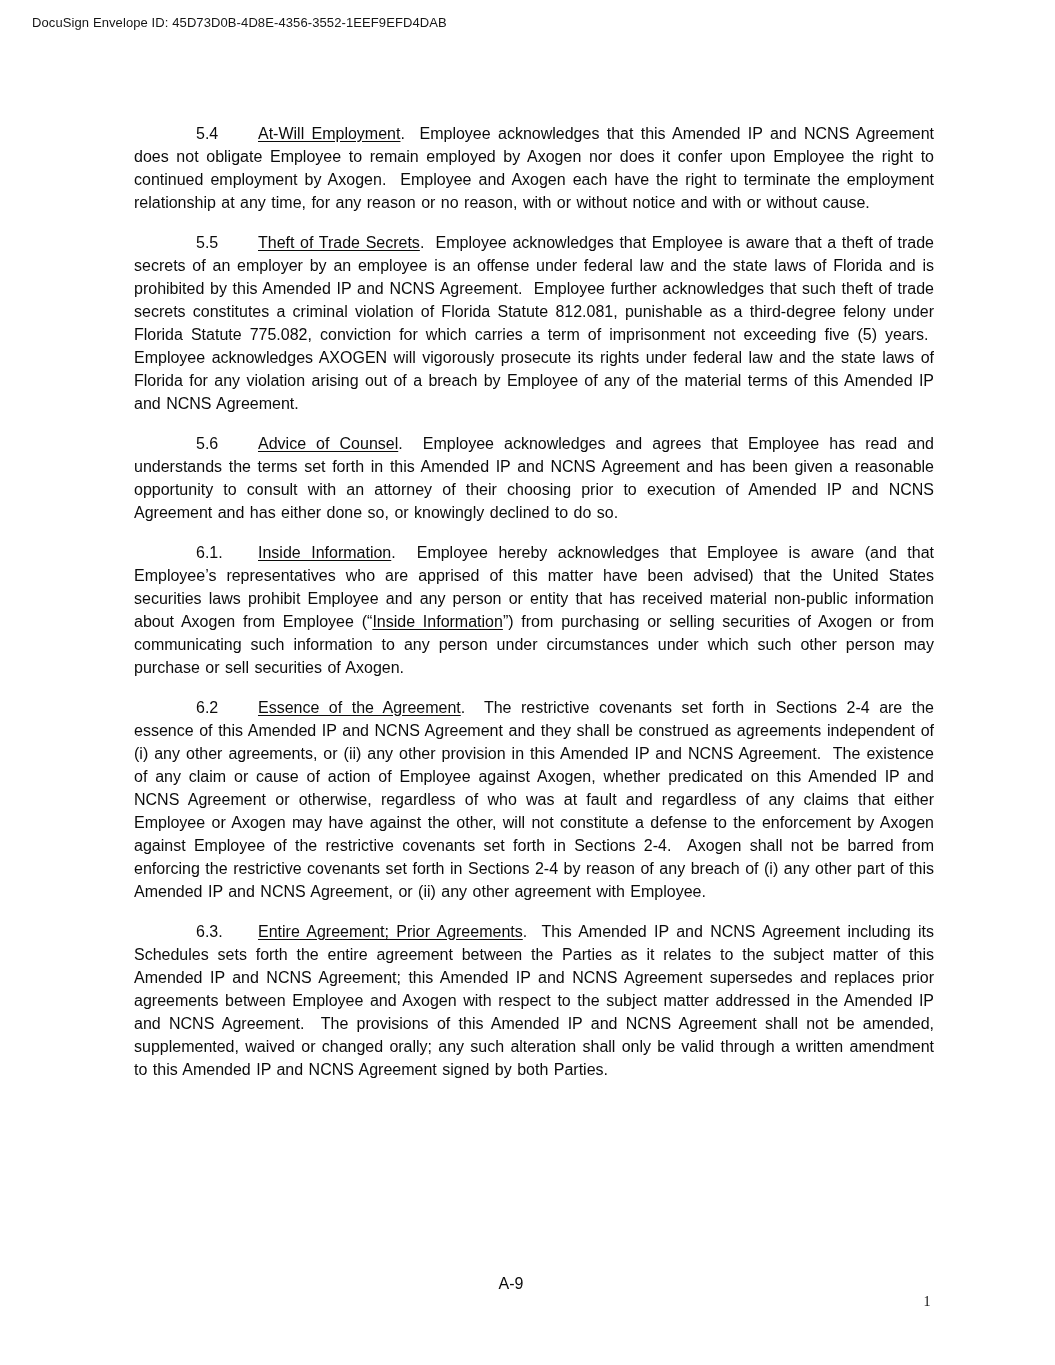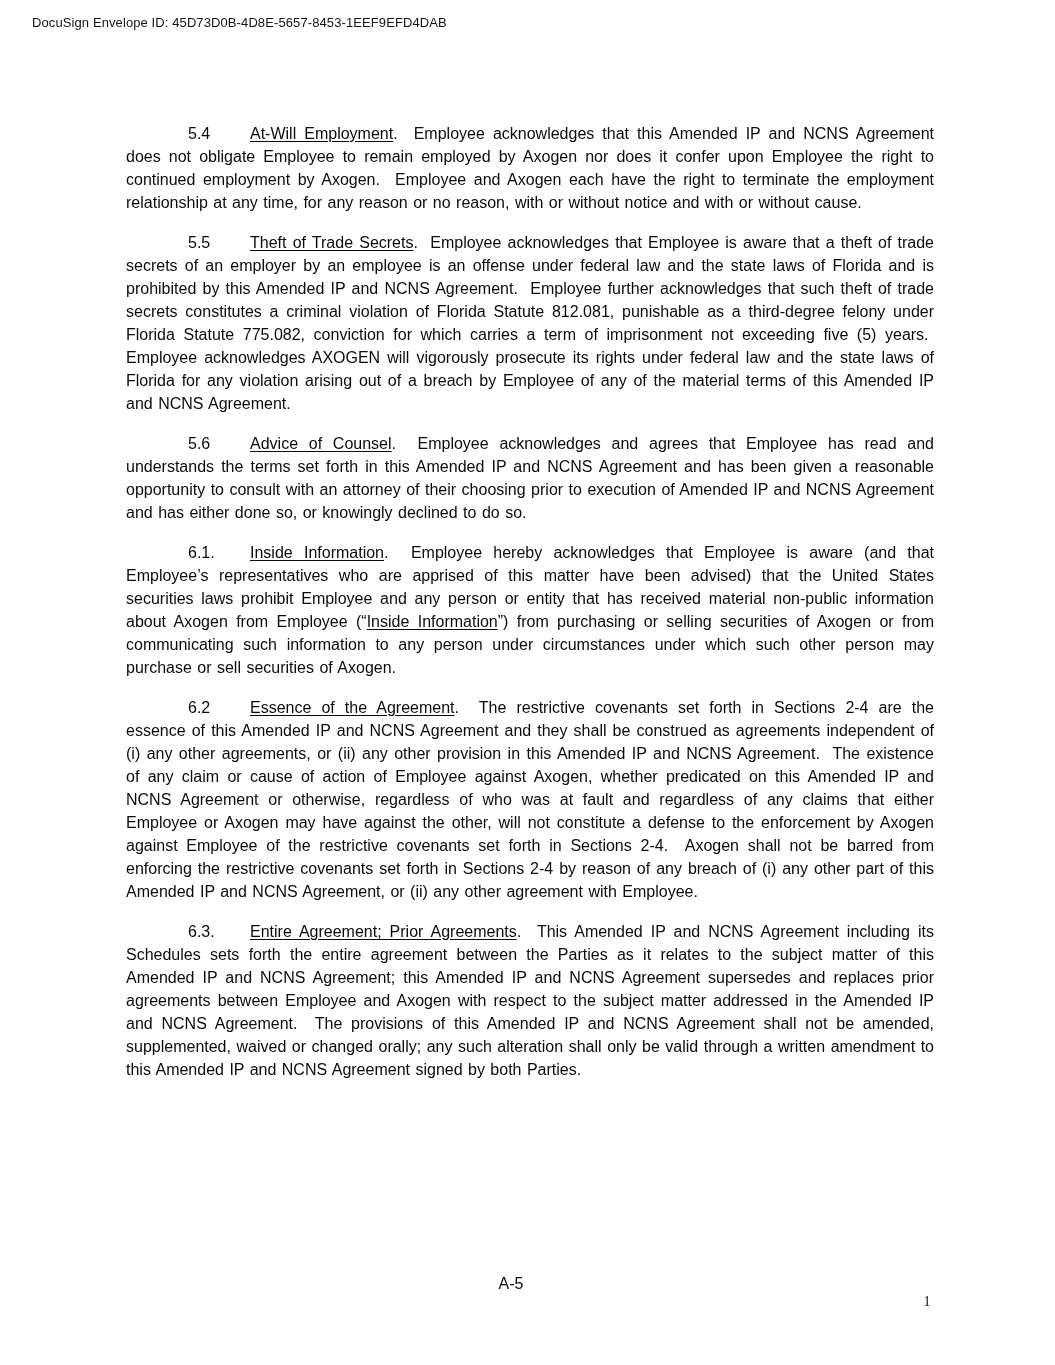--- a/index.html
+++ b/index.html
@@ -27,21 +27,21 @@
   .content {
     position: absolute;
     left: 122px; top: 122px;
     width: 812px;
   }
   .para {
     font-size: 16px;
     line-height: 23px;
     text-align: justify;
     text-indent: 62px;
-    margin: 0 0 17px 4px;
+    margin: 0 0 17px 12px;
     word-spacing: 1px;
   }
   .para.top {
     text-indent: 0;
     font-weight: bold;
     margin-bottom: 20px;
   }
   .num {
     display: inline-block;
     width: 62px;
@@ -64,27 +64,27 @@
     width: 30px;
     text-align: center;
     font-family: "Liberation Serif", serif;
     font-size: 14px;
   }
 </style>
 </head>
 <body>
 
 <div class="page">
-  <div class="ds-header">DocuSign Envelope ID: 45D73D0B-4D8E-5657-8453-1EEF9EFD4DAB</div>
+  <div class="ds-header">DocuSign Envelope ID: 45D73D0B-4D8E-4356-3552-1EEF9EFD4DAB</div>
 
   <div class="content">
       <p class="para"><span class="num">5.4</span><span class="heading">At-Will Employment</span><span>.&nbsp; Employee acknowledges that this Amended IP and NCNS Agreement does not obligate Employee to remain employed by Axogen nor does it confer upon Employee the right to continued employment by Axogen.&nbsp; Employee and Axogen each have the right to terminate the employment relationship at any time, for any reason or no reason, with or without notice and with or without cause.</span></p>
       <p class="para"><span class="num">5.5</span><span class="heading">Theft of Trade Secrets</span><span>.&nbsp; Employee acknowledges that Employee is aware that a theft of trade secrets of an employer by an employee is an offense under federal law and the state laws of Florida and is prohibited by this Amended IP and NCNS Agreement.&nbsp; Employee further acknowledges that such theft of trade secrets constitutes a criminal violation of Florida Statute 812.081, punishable as a third-degree felony under Florida Statute 775.082, conviction for which carries a term of imprisonment not exceeding five (5) years.&nbsp; Employee acknowledges AXOGEN will vigorously prosecute its rights under federal law and the state laws of Florida for any violation arising out of a breach by Employee of any of the material terms of this Amended IP and NCNS Agreement.</span></p>
       <p class="para"><span class="num">5.6</span><span class="heading">Advice of Counsel</span><span>.&nbsp; Employee acknowledges and agrees that Employee has read and understands the terms set forth in this Amended IP and NCNS Agreement and has been given a reasonable opportunity to consult with an attorney of their choosing prior to execution of Amended IP and NCNS Agreement and has either done so, or knowingly declined to do so.</span></p>
       <p class="para"><span class="num">6.1.</span><span class="heading">Inside Information</span><span>.&nbsp; Employee hereby acknowledges that Employee is aware (and that Employee’s representatives who are apprised of this matter have been advised) that the United States securities laws prohibit Employee and any person or entity that has received material non-public information about Axogen from Employee (“</span><span class="u">Inside Information</span><span>”) from purchasing or selling securities of Axogen or from communicating such information to any person under circumstances under which such other person may purchase or sell securities of Axogen.</span></p>
       <p class="para"><span class="num">6.2</span><span class="heading">Essence of the Agreement</span><span>.&nbsp; The restrictive covenants set forth in Sections 2-4 are the essence of this Amended IP and NCNS Agreement and they shall be construed as agreements independent of (i) any other agreements, or (ii) any other provision in this Amended IP and NCNS Agreement.&nbsp; The existence of any claim or cause of action of Employee against Axogen, whether predicated on this Amended IP and NCNS Agreement or otherwise, regardless of who was at fault and regardless of any claims that either Employee or Axogen may have against the other, will not constitute a defense to the enforcement by Axogen against Employee of the restrictive covenants set forth in Sections 2-4.&nbsp; Axogen shall not be barred from enforcing the restrictive covenants set forth in Sections 2-4 by reason of any breach of (i) any other part of this Amended IP and NCNS Agreement, or (ii) any other agreement with Employee.</span></p>
       <p class="para"><span class="num">6.3.</span><span class="heading">Entire Agreement; Prior Agreements</span><span>.&nbsp; This Amended IP and NCNS Agreement including its Schedules sets forth the entire agreement between the Parties as it relates to the subject matter of this Amended IP and NCNS Agreement; this Amended IP and NCNS Agreement supersedes and replaces prior agreements between Employee and Axogen with respect to the subject matter addressed in the Amended IP and NCNS Agreement.&nbsp; The provisions of this Amended IP and NCNS Agreement shall not be amended, supplemented, waived or changed orally; any such alteration shall only be valid through a written amendment to this Amended IP and NCNS Agreement signed by both Parties.</span></p>
     </div>
 
-  <div class="footer-label">A-5</div>
+  <div class="footer-label">A-9</div>
 
   <div class="footer-number">1</div>
 </div>
 
 </body></html>

